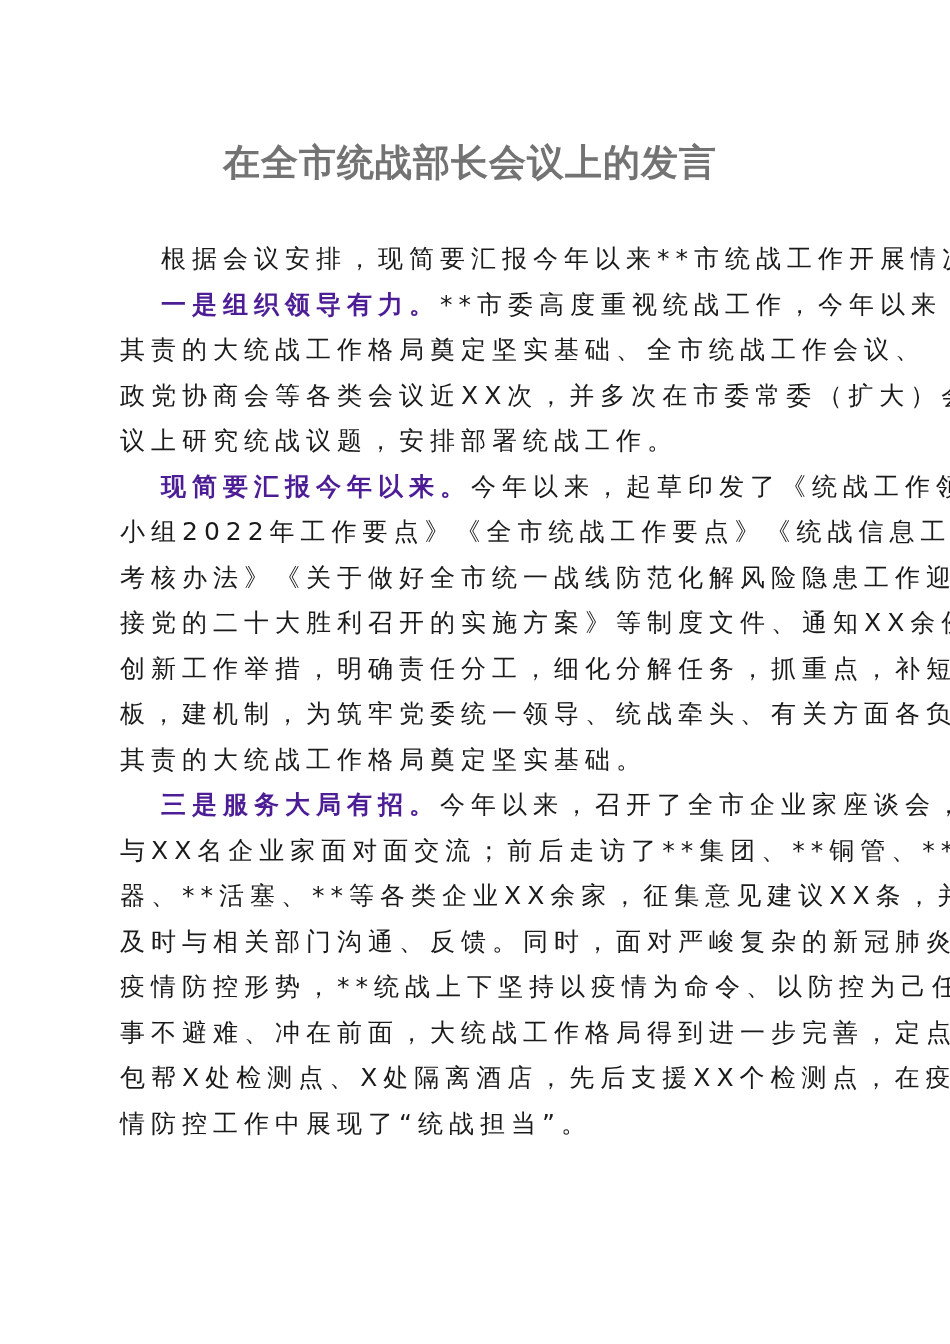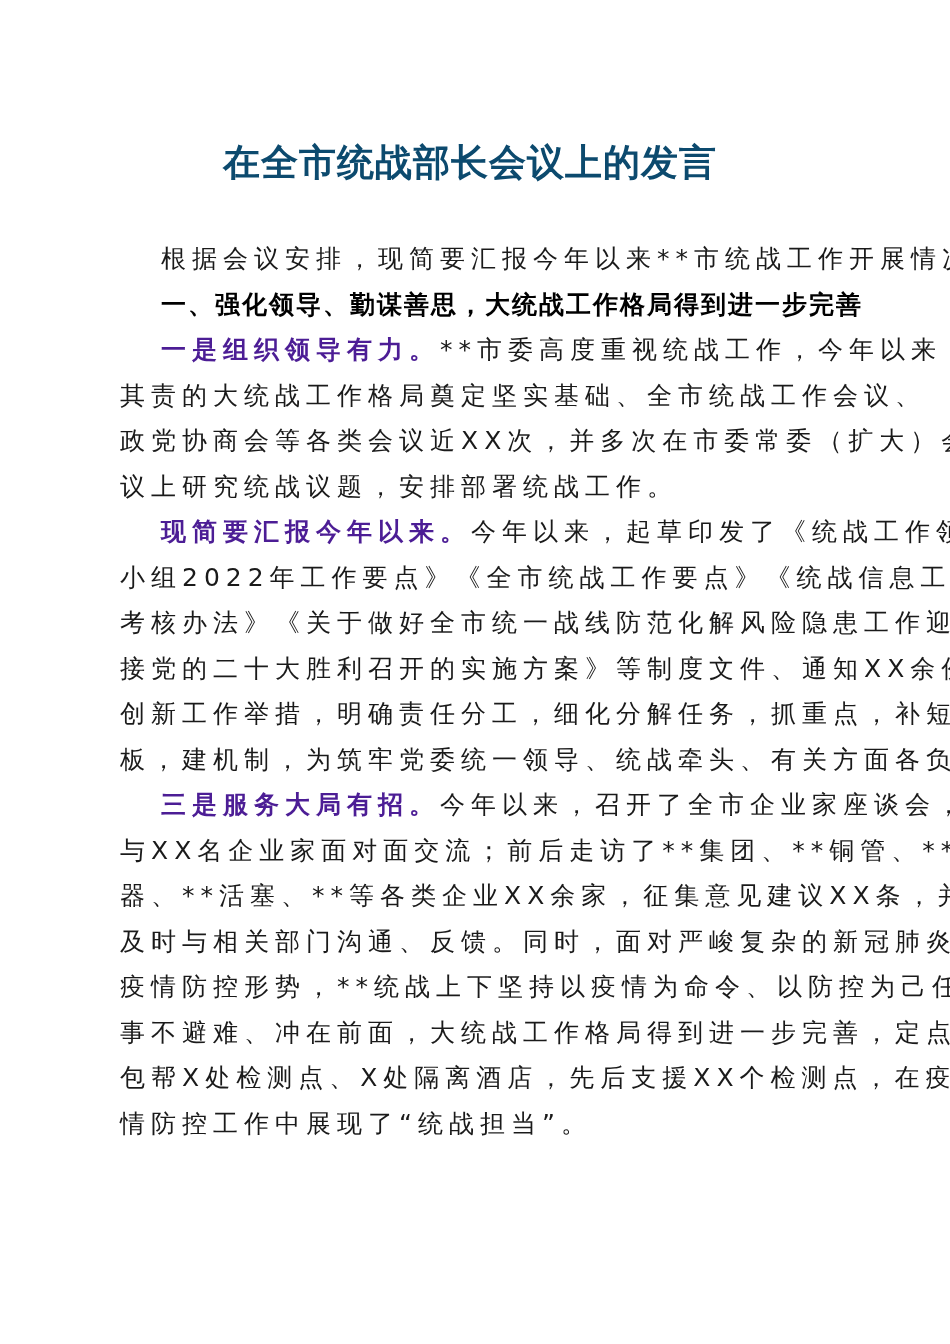--- a/index.html
+++ b/index.html
@@ -26,21 +26,21 @@
       position: absolute;
       left: 0;
       top: 136px;
       width: 940px;
       text-align: center;
       font-family: "DejaVu Serif", "Liberation Serif", serif;
       font-weight: bold;
       font-size: 37px;
       line-height: 52px;
       letter-spacing: 1px;
-      color: #0c4a6e;
+      color: #737373;
     }
     .body-text {
       position: absolute;
       left: 120px;
       top: 236px;
       width: 720px;
       font-family: "DejaVu Sans", "Liberation Sans", sans-serif;
       font-size: 25px;
       color: #1a1a1a;
     }
@@ -68,36 +68,36 @@
 <body>
 
 <div class="page">
 
   <div class="title">在全市统战部长会议上的发言</div>
 
   <div class="body-text">
 
     <div class="line indent">根据会议安排，现简要汇报今年以来**市统战工作开展情况。</div>
 
-    <div class="line indent heading-line">一、强化领导、勤谋善思，大统战工作格局得到进一步完善</div>
 
     <div>
       <div class="line indent"><span class="lead">一是组织领导有力。</span><span>**市委高度重视统战工作，今年以来，</span></div>
       <div class="line">其责的大统战工作格局奠定坚实基础、全市统战工作会议、</div>
       <div class="line">政党协商会等各类会议近XX次，并多次在市委常委（扩大）会</div>
       <div class="line">议上研究统战议题，安排部署统战工作。</div>
     </div>
 
     <div>
       <div class="line indent"><span class="lead">现简要汇报今年以来。</span><span>今年以来，起草印发了《统战工作领导</span></div>
       <div class="line">小组2022年工作要点》《全市统战工作要点》《统战信息工作</div>
       <div class="line">考核办法》《关于做好全市统一战线防范化解风险隐患工作迎</div>
       <div class="line">接党的二十大胜利召开的实施方案》等制度文件、通知XX余份，</div>
       <div class="line">创新工作举措，明确责任分工，细化分解任务，抓重点，补短</div>
       <div class="line">板，建机制，为筑牢党委统一领导、统战牵头、有关方面各负</div>
+      <div class="line">其责的大统战工作格局奠定坚实基础。</div>
     </div>
 
     <div>
       <div class="line indent"><span class="lead">三是服务大局有招。</span><span>今年以来，召开了全市企业家座谈会，</span></div>
       <div class="line">与XX名企业家面对面交流；前后走访了**集团、**铜管、**电</div>
       <div class="line">器、**活塞、**等各类企业XX余家，征集意见建议XX条，并</div>
       <div class="line">及时与相关部门沟通、反馈。同时，面对严峻复杂的新冠肺炎</div>
       <div class="line">疫情防控形势，**统战上下坚持以疫情为命令、以防控为己任，</div>
       <div class="line">事不避难、冲在前面，大统战工作格局得到进一步完善，定点</div>
       <div class="line">包帮X处检测点、X处隔离酒店，先后支援XX个检测点，在疫</div>

